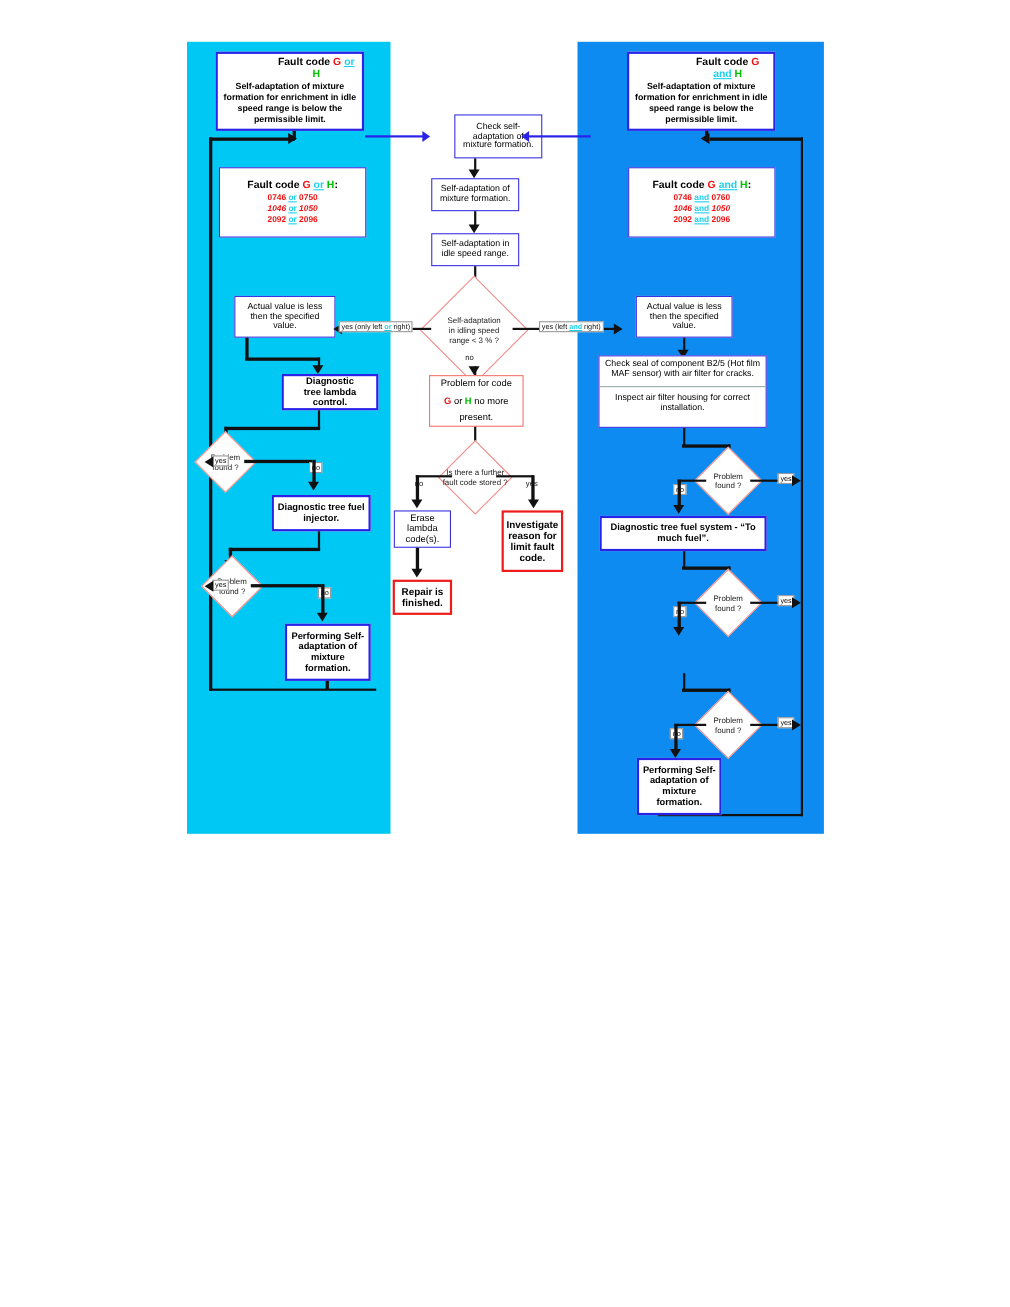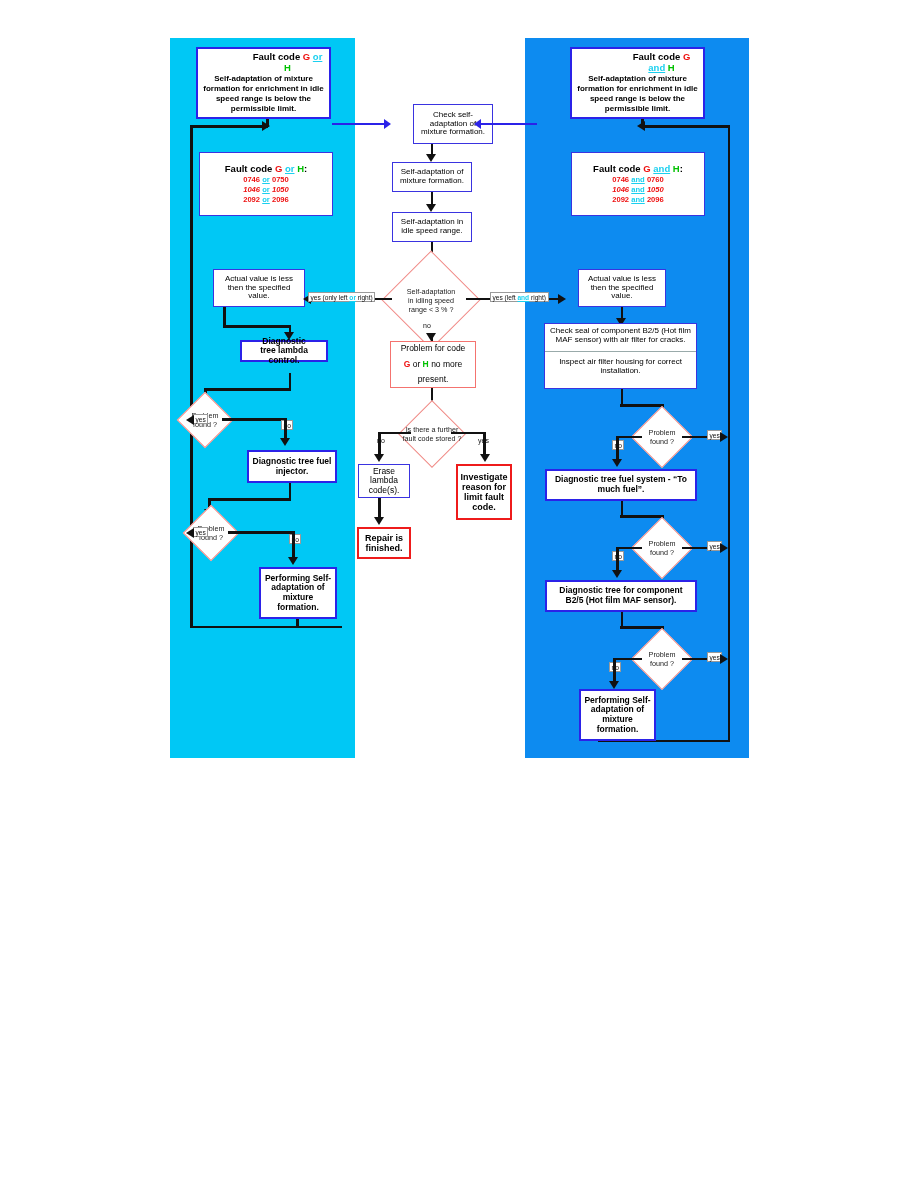--- a/index.html
+++ b/index.html
@@ -107,21 +107,21 @@
     </div>
   </div>
 
   <div class="box b-blue t8" style="left:213px;top:269px;width:92px;height:38px;padding:2px 3px;">Actual value is less then the specified value.</div>
 
   <div class="ln ln-v" style="left:223px;top:307px;height:20px;"></div>
   <div class="ln ln-h" style="left:223px;top:325px;width:68px;"></div>
   <div class="ln ln-v" style="left:288.5px;top:325px;height:9px;"></div>
   <div class="arw arw-d" style="left:284px;top:332px;"></div>
 
-  <div class="box b-blue2 bold t85" style="left:240px;top:340px;width:88px;height:22px;padding:2px 15px;">Diagnostic tree lambda control.</div>
+  <div class="box b-blue2 bold t85" style="left:256px;top:340px;width:88px;height:33px;padding:2px 15px;">Diagnostic tree lambda control.</div>
 
   <div class="ln ln-v" style="left:288.5px;top:373px;height:17px;"></div>
   <div class="ln ln-h" style="left:204px;top:388px;width:87px;"></div>
   <div class="ln ln-v" style="left:204px;top:388px;height:11px;"></div>
   <div class="arw arw-d" style="left:199.5px;top:397px;"></div>
 
   <div class="diamond" style="left:185px;top:400px;width:38px;height:38px;">
     <div class="dtext">Problem
 found ?</div>
   </div>
@@ -312,21 +312,20 @@
 found ?</div>
   </div>
   <div class="ln ln-h" style="left:682px;top:546.5px;width:34px;"></div>
   <div class="lbl" style="left:707px;top:541px;">yes</div>
   <div class="arw arw-r" style="left:720px;top:543px;"></div>
   <div class="ln ln-h" style="left:616px;top:546.5px;width:26px;"></div>
   <div class="lbl" style="left:612px;top:551px;">no</div>
   <div class="ln ln-v" style="left:616px;top:546.5px;height:26px;"></div>
   <div class="arw arw-d" style="left:611.5px;top:570px;"></div>
 
-  <div class="box b-blue2 bold t85" style="left:545px;top:580px;width:152px;height:32px;padding:2px 3px;">Diagnostic tree for component B2/5 (Hot film MAF sensor).</div>
 
   <div class="ln ln-v" style="left:620.5px;top:612px;height:16px;"></div>
   <div class="ln ln-h" style="left:620px;top:626px;width:44px;"></div>
   <div class="ln ln-v" style="left:661.5px;top:626px;height:11px;"></div>
   <div class="arw arw-d" style="left:657px;top:635px;"></div>
 
   <div class="diamond" style="left:640px;top:637px;width:42px;height:42px;">
     <div class="dtext">Problem
 found ?</div>
   </div>

